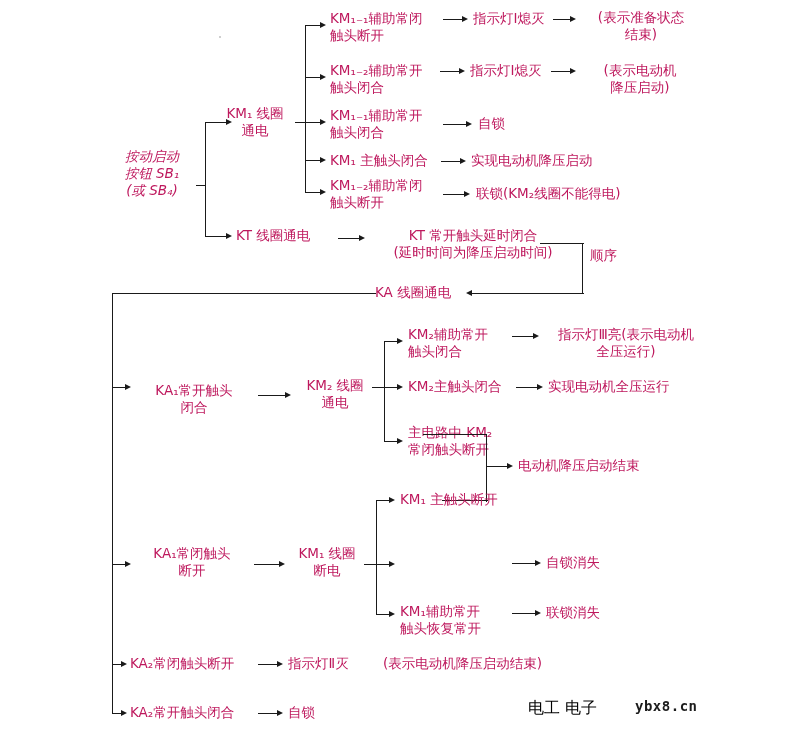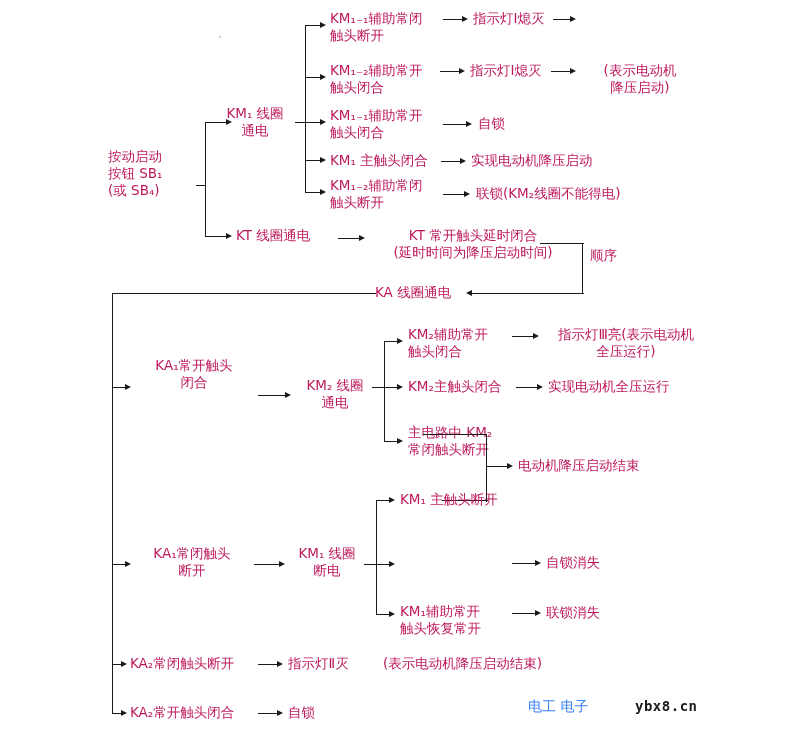--- a/index.html
+++ b/index.html
@@ -13,21 +13,21 @@
   }
   .node{
     position:absolute;
     font-size:13.5px;
     line-height:17px;
     white-space:pre;
     color:#be185d;
     letter-spacing:0px;
   }
   .node.c{text-align:center;}
-  .node.r{text-align:left;}
+  .node.r{text-align:center;font-style:italic;}
   .node.l{text-align:left;}
   .ln{position:absolute;background:#1a1a1a;}
   .hl{height:1.4px;}
   .vl{width:1.4px;}
   
   .ah{
     position:absolute;
     width:0;height:0;
     border-top:3.6px solid transparent;
     border-bottom:3.6px solid transparent;
@@ -41,21 +41,21 @@
     border-right:6.5px solid #1a1a1a;
   }
   .wm{
     position:absolute;
     font-family:"DejaVu Sans Mono","Liberation Mono",monospace;
     font-size:14px;font-weight:bold;color:#1b1b1b;
     letter-spacing:0.5px;
   }
   .wmfaint{
     position:absolute;
-    font-size:14px;color:#3b82f6;
+    font-size:16px;color:#000000;
     font-family:"DejaVu Sans","Liberation Sans",sans-serif;
   }
   .speck{position:absolute;background:#cfcfcf;width:2px;height:2px;}
 </style>
 </head>
 <body>
 
 <div id="root">
 
   <div class="node r" style="left:108px;top:148px;width:88px;">按动启动
@@ -86,20 +86,22 @@
   <div class="ln hl" style="left:305px;top:192px;width:16px;"></div>
   <div class="ah" style="left:320px;top:188.5px;"></div>
 
   <div class="node l" style="left:330px;top:10px;width:110px;">KM₁₋₁辅助常闭
 触头断开</div>
   <div class="ln hl" style="left:443px;top:19px;width:20px;"></div>
   <div class="ah" style="left:462px;top:15.5px;"></div>
   <div class="node l" style="left:473px;top:10px;width:100px;">指示灯Ⅰ熄灭</div>
   <div class="ln hl" style="left:553px;top:19px;width:18px;"></div>
   <div class="ah" style="left:570px;top:15.5px;"></div>
+  <div class="node c" style="left:578px;top:9px;width:126px;">(表示准备状态
+结束)</div>
 
   <div class="node l" style="left:330px;top:62px;width:110px;">KM₁₋₂辅助常开
 触头闭合</div>
   <div class="ln hl" style="left:440px;top:71px;width:20px;"></div>
   <div class="ah" style="left:459px;top:67.5px;"></div>
   <div class="node l" style="left:470px;top:62px;width:86px;">指示灯Ⅰ熄灭</div>
   <div class="ln hl" style="left:551px;top:71px;width:20px;"></div>
   <div class="ah" style="left:570px;top:67.5px;"></div>
   <div class="node c" style="left:580px;top:62px;width:120px;">(表示电动机
 降压启动)</div>
@@ -141,21 +143,21 @@
 
   <div class="ln hl" style="left:112px;top:387px;width:14px;"></div>
   <div class="ah" style="left:125px;top:383.5px;"></div>
   <div class="ln hl" style="left:112px;top:564px;width:14px;"></div>
   <div class="ah" style="left:125px;top:560.5px;"></div>
   <div class="ln hl" style="left:112px;top:664px;width:10px;"></div>
   <div class="ah" style="left:121px;top:660.5px;"></div>
   <div class="ln hl" style="left:112px;top:713px;width:10px;"></div>
   <div class="ah" style="left:121px;top:709.5px;"></div>
 
-  <div class="node c" style="left:135px;top:357px;width:118px;">KA₁常开触头
+  <div class="node c" style="left:135px;top:382px;width:118px;">KA₁常开触头
 闭合</div>
   <div class="ln hl" style="left:258px;top:395px;width:28px;"></div>
   <div class="ah" style="left:285px;top:391.5px;"></div>
 
   <div class="node c" style="left:295px;top:377px;width:80px;">KM₂ 线圈
 通电</div>
 
   <div class="ln hl" style="left:372px;top:387px;width:14px;"></div>
   <div class="ln vl" style="left:384px;top:341px;height:100px;"></div>
   <div class="ln hl" style="left:384px;top:341px;width:14px;"></div>

